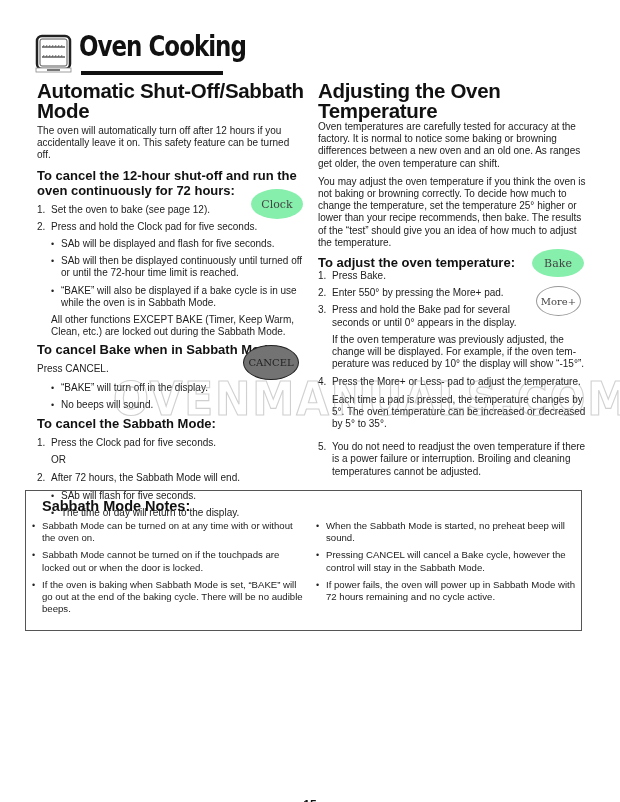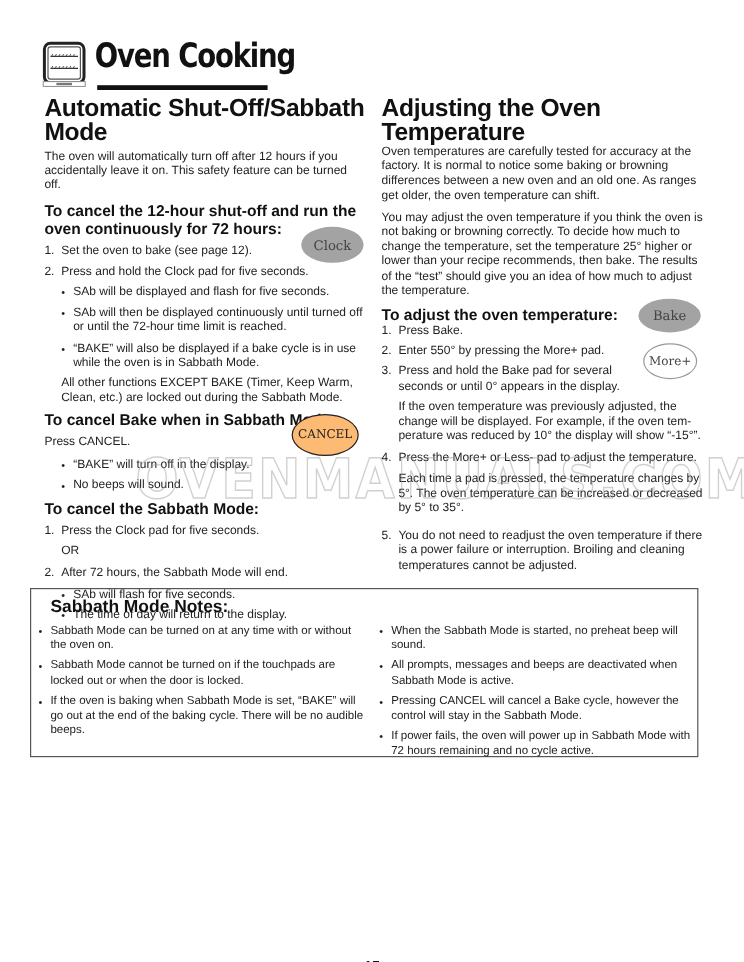--- a/index.html
+++ b/index.html
@@ -28,23 +28,23 @@
   ol.steps li { position: relative; padding-left: 14px; font-size: 10px; line-height: 12.2px; color: #222; margin-bottom: 5px; }
   ol.steps li .num { position: absolute; left: 0; top: 0; }
 
   ul.bullets { list-style: none; margin: 0; padding: 0; }
   ul.bullets li { position: relative; padding-left: 24px; font-size: 10px; line-height: 12.2px; color: #222; margin-bottom: 5px; }
   ul.bullets li::before { content: "\2022"; position: absolute; left: 14px; top: 0; font-size: 9px; }
   .indent { padding-left: 14px; }
 
   .pad { position: absolute; border-radius: 50%; display: flex; align-items: center; justify-content: center;
          font-family: "DejaVu Serif", serif; font-size: 11px; color: #444; }
-  .pad.filled { background: #a3a3a3; }
+  .pad.filled { background: #86efac; }
   .pad.outlined { background: #fff; border: 1px solid #999; }
-  .pad.dark-outline { background: #fdba74; border: 1.3px solid #222; color: #222; font-size: 10px; }
+  .pad.dark-outline { background: #737373; border: 1.3px solid #222; color: #222; font-size: 10px; }
 
   .notes-box { position: absolute; left: 25px; top: 490px; width: 557px; height: 141px;
                border: 1.5px solid #555; box-sizing: border-box; }
   .notes-title { position: absolute; left: 16px; top: 7px; font-size: 14.5px; font-weight: bold; color: #111; }
   .notes-col { position: absolute; top: 29px; }
   .notes-col.l { left: 6px; width: 274px; }
   .notes-col.r { left: 290px; width: 262px; }
   .notes-col ul { list-style: none; margin: 0; padding: 0; }
   .notes-col li { position: relative; padding-left: 10px; font-size: 9.6px; line-height: 12.2px; color: #222; margin-bottom: 5px; }
   .notes-col li::before { content: "\2022"; position: absolute; left: 0; top: 0; font-size: 9px; }
@@ -169,20 +169,19 @@
   <div class="notes-col l">
     <ul>
       <li>Sabbath Mode can be turned on at any time with or without the oven on.</li>
       <li>Sabbath Mode cannot be turned on if the touchpads are locked out or when the door is locked.</li>
       <li>If the oven is baking when Sabbath Mode is set, “BAKE” will go out at the end of the baking cycle.  There will be no audible beeps.</li>
     </ul>
   </div>
   <div class="notes-col r">
     <ul>
       <li>When the Sabbath Mode is started, no preheat beep will sound.</li>
-      <li>All prompts, messages and beeps are deactivated when Sabbath Mode is active.</li>
       <li>Pressing CANCEL will cancel a Bake cycle, however the control will stay in the Sabbath Mode.</li>
       <li>If power fails, the oven will power up in Sabbath Mode with 72 hours remaining and no cycle active.</li>
     </ul>
   </div>
 </div>
 
 <div class="page-number">15</div>
 
 </body></html>

